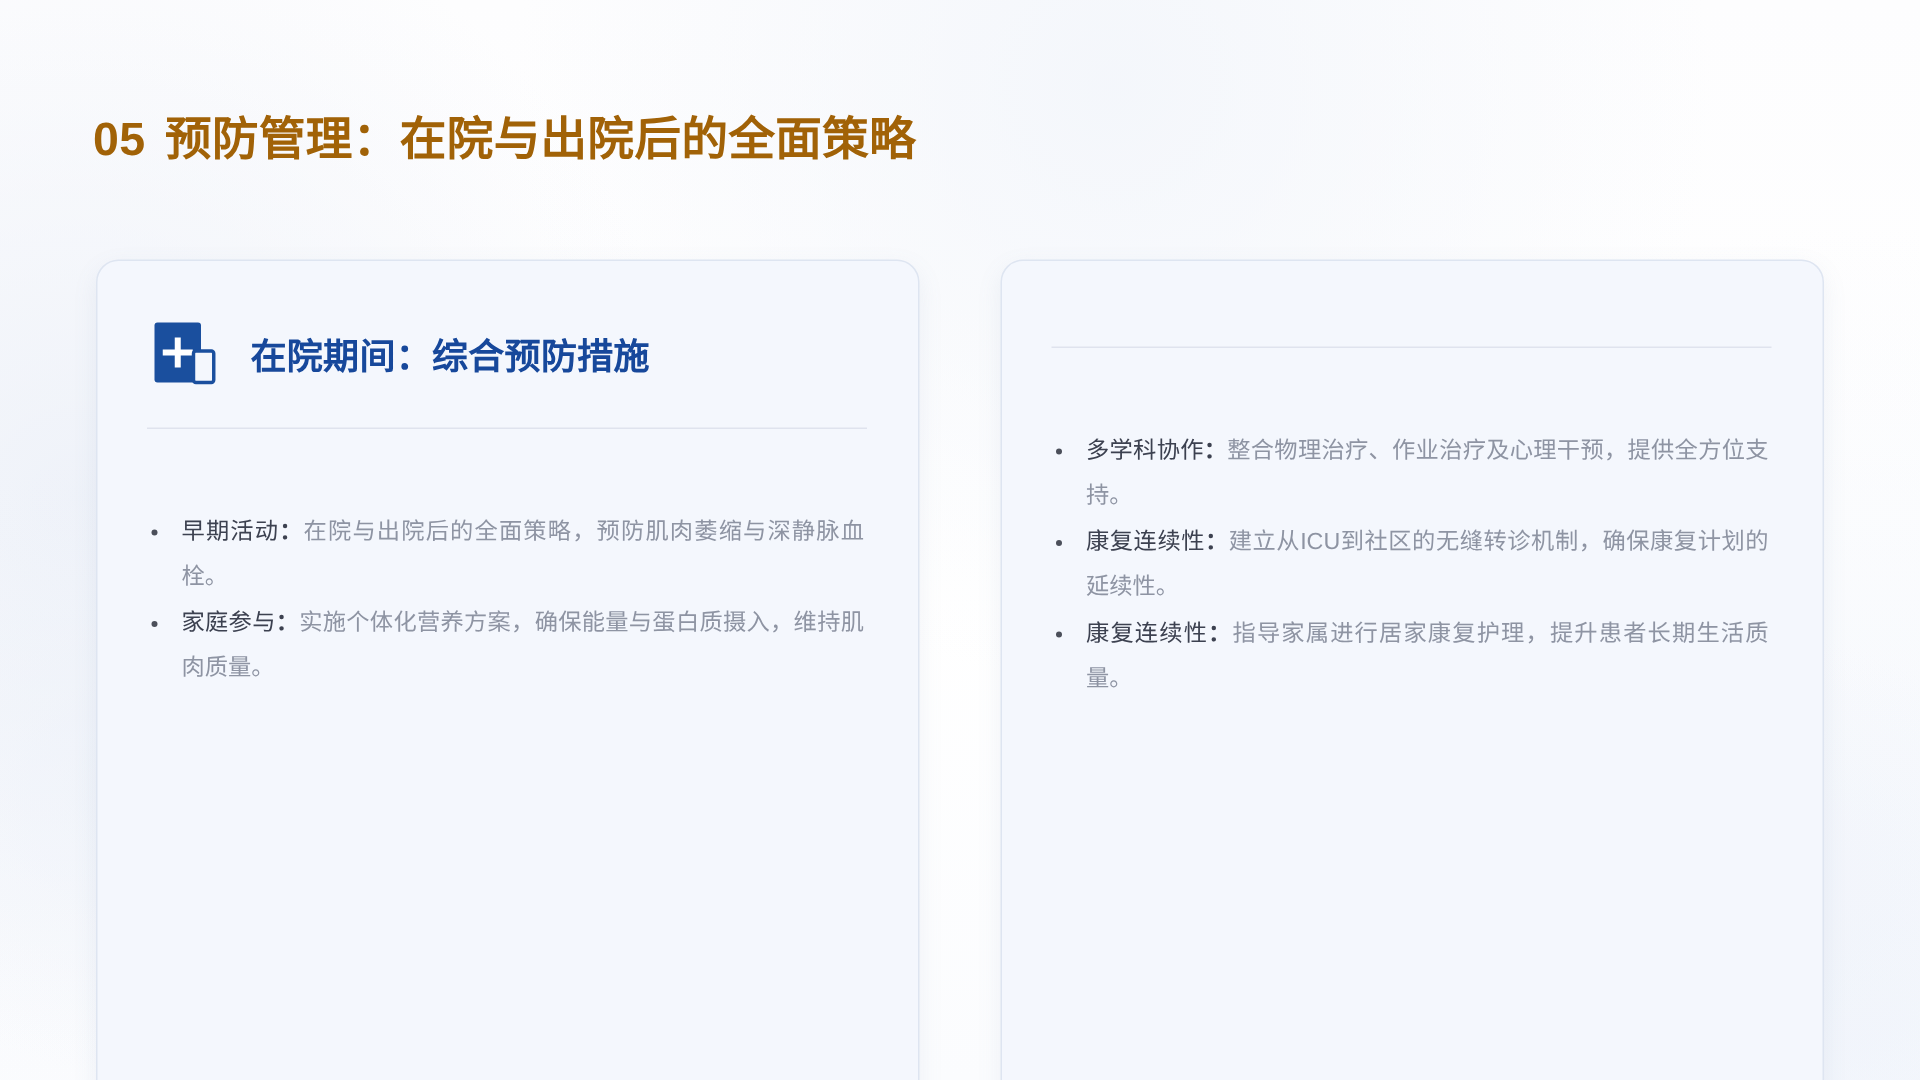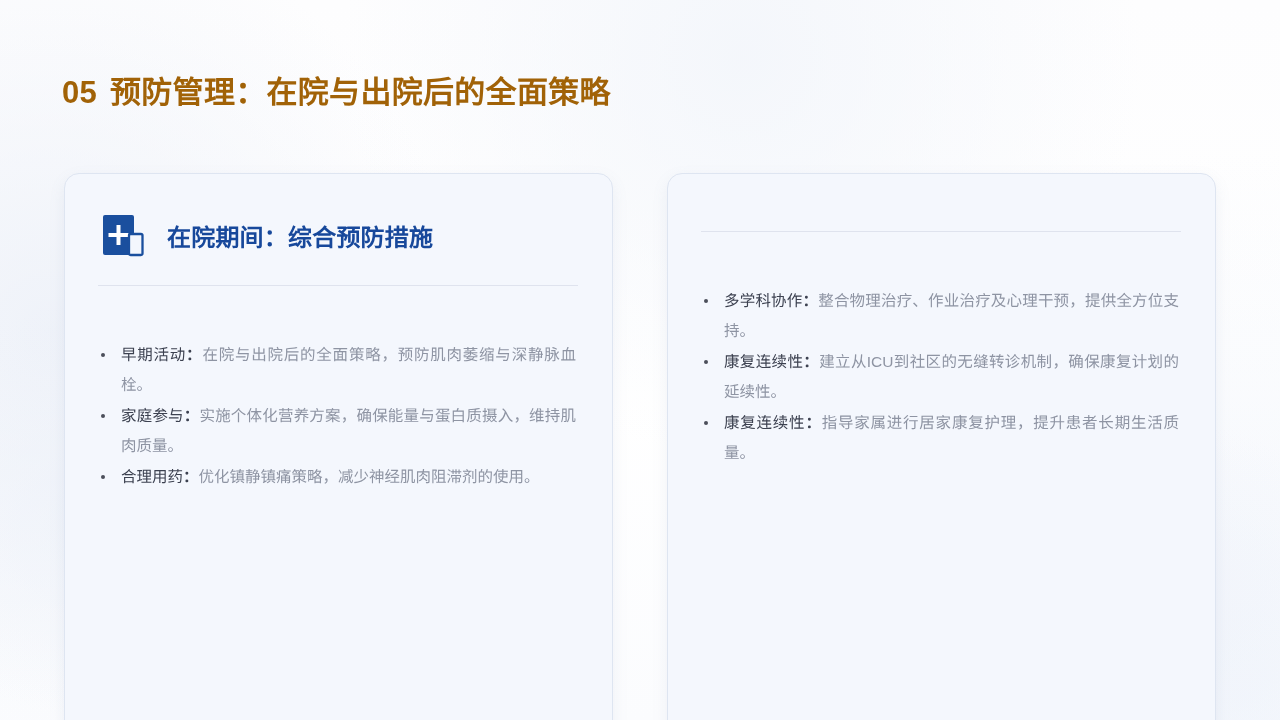--- a/index.html
+++ b/index.html
@@ -180,21 +180,20 @@
           <rect x="31" y="24" width="13.5" height="21" rx="1.6" fill="#f4f7fd" stroke="#1a4f9e" stroke-width="2.3"></rect>
         </svg>
       </span>
       <span class="card-title">在院期间：综合预防措施</span>
     </div>
     <div class="card-divider"></div>
     <div class="card-body">
       <ul class="bullet-list">
         <li class="bullet-item"><span class="lbl">早期活动</span><span class="sep">：</span><span>在院与出院后的全面策略，预防肌肉萎缩与深静脉血栓。</span></li>
         <li class="bullet-item"><span class="lbl">家庭参与</span><span class="sep">：</span><span>实施个体化营养方案，确保能量与蛋白质摄入，维持肌肉质量。</span></li>
-        <li class="bullet-item"><span class="lbl">合理用药</span><span class="sep">：</span><span>优化镇静镇痛策略，减少神经肌肉阻滞剂的使用。</span></li>
       </ul>
     </div>
   </section>
 
   <section class="card">
     <div class="card-divider"></div>
     <div class="card-body">
       <ul class="bullet-list">
         <li class="bullet-item"><span class="lbl">多学科协作</span><span class="sep">：</span><span>整合物理治疗、作业治疗及心理干预，提供全方位支持。</span></li>
         <li class="bullet-item"><span class="lbl">康复连续性</span><span class="sep">：</span><span>建立从ICU到社区的无缝转诊机制，确保康复计划的延续性。</span></li>

